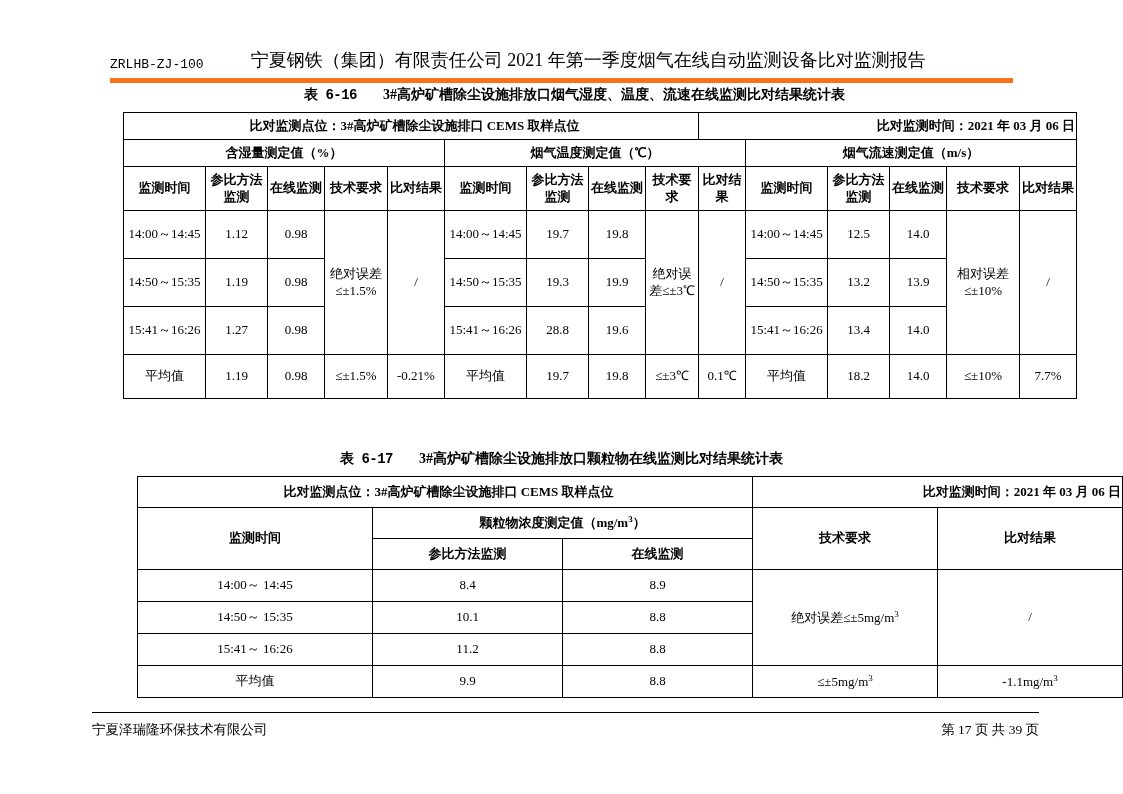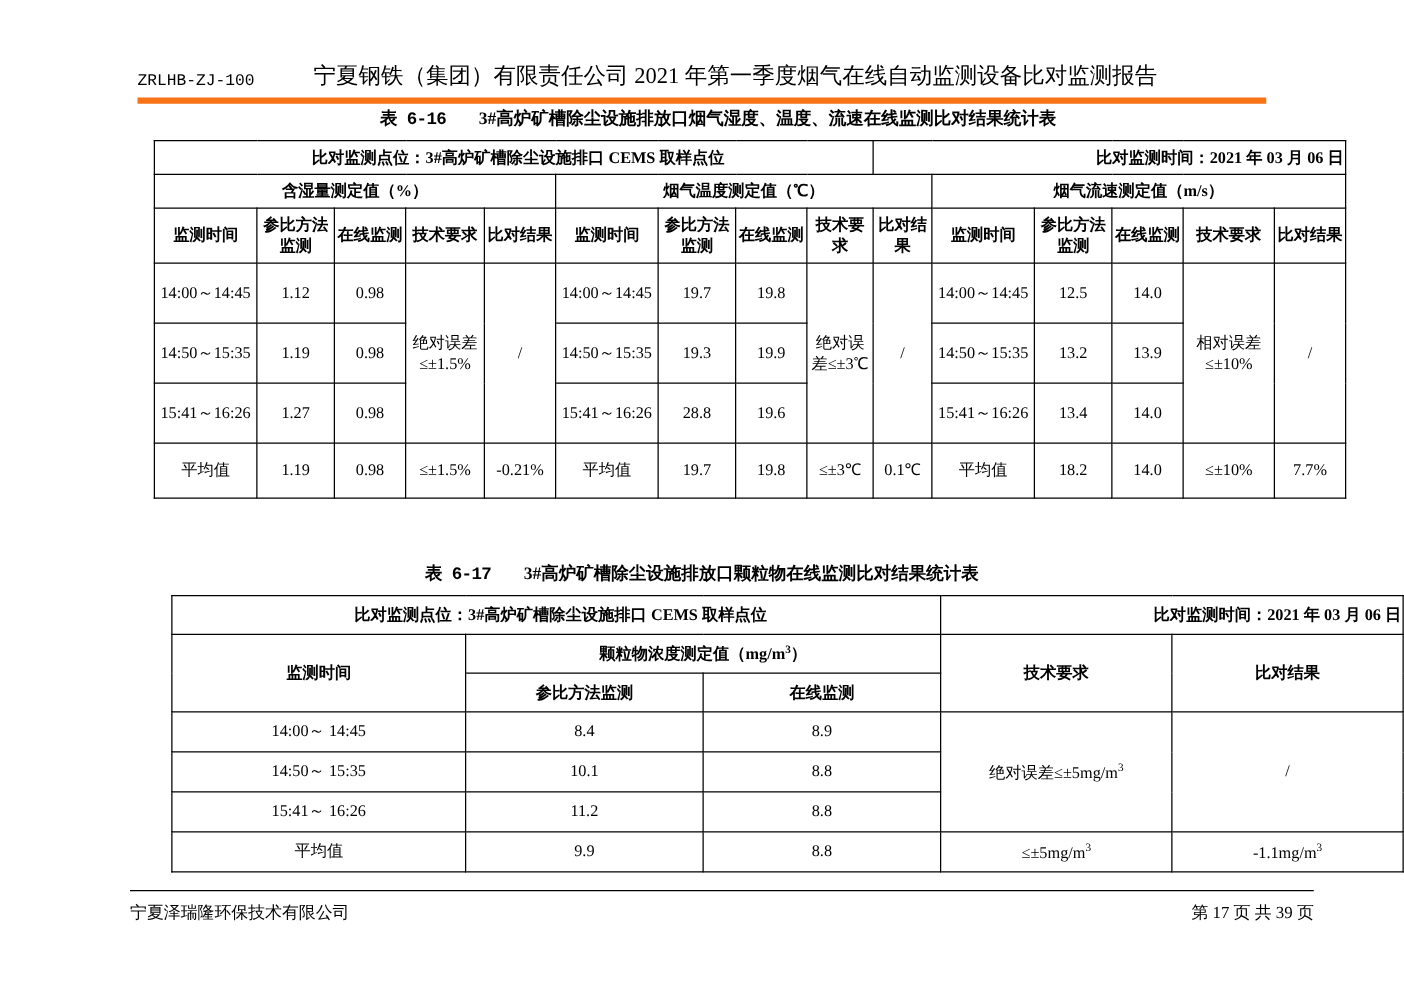--- a/index.html
+++ b/index.html
@@ -46,21 +46,21 @@
     text-align: center;
     font-family: "Liberation Serif", serif;
     font-size: 18px;
     white-space: nowrap;
     padding-right: 40px;
   }
 
   
   .footer {
     position: absolute;
-    left: 104px;
+    left: 92px;
     top: 712px;
     width: 947px;
     display: flex;
     align-items: center;
     justify-content: space-between;
     padding-top: 8px;
     border-top: 1px solid #000;
     box-sizing: border-box;
     font-size: 13.5px;
   }

